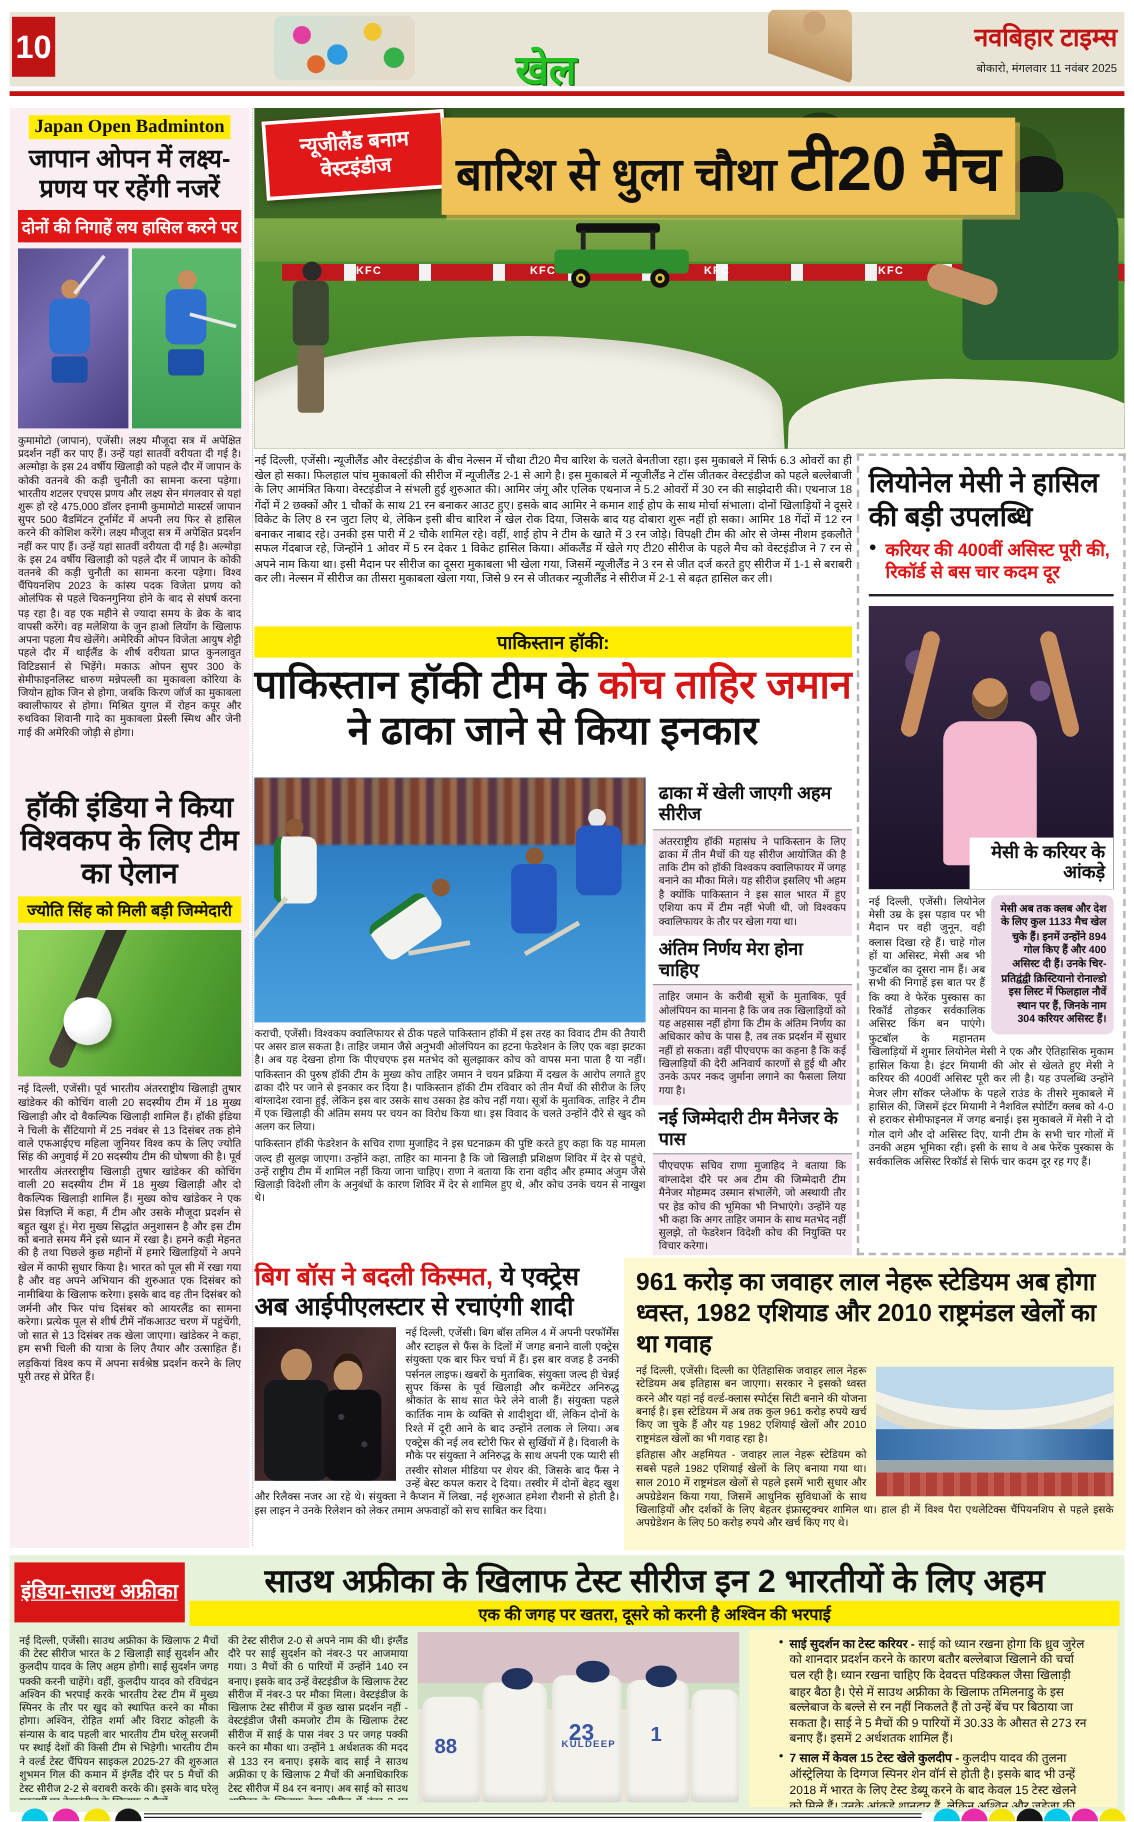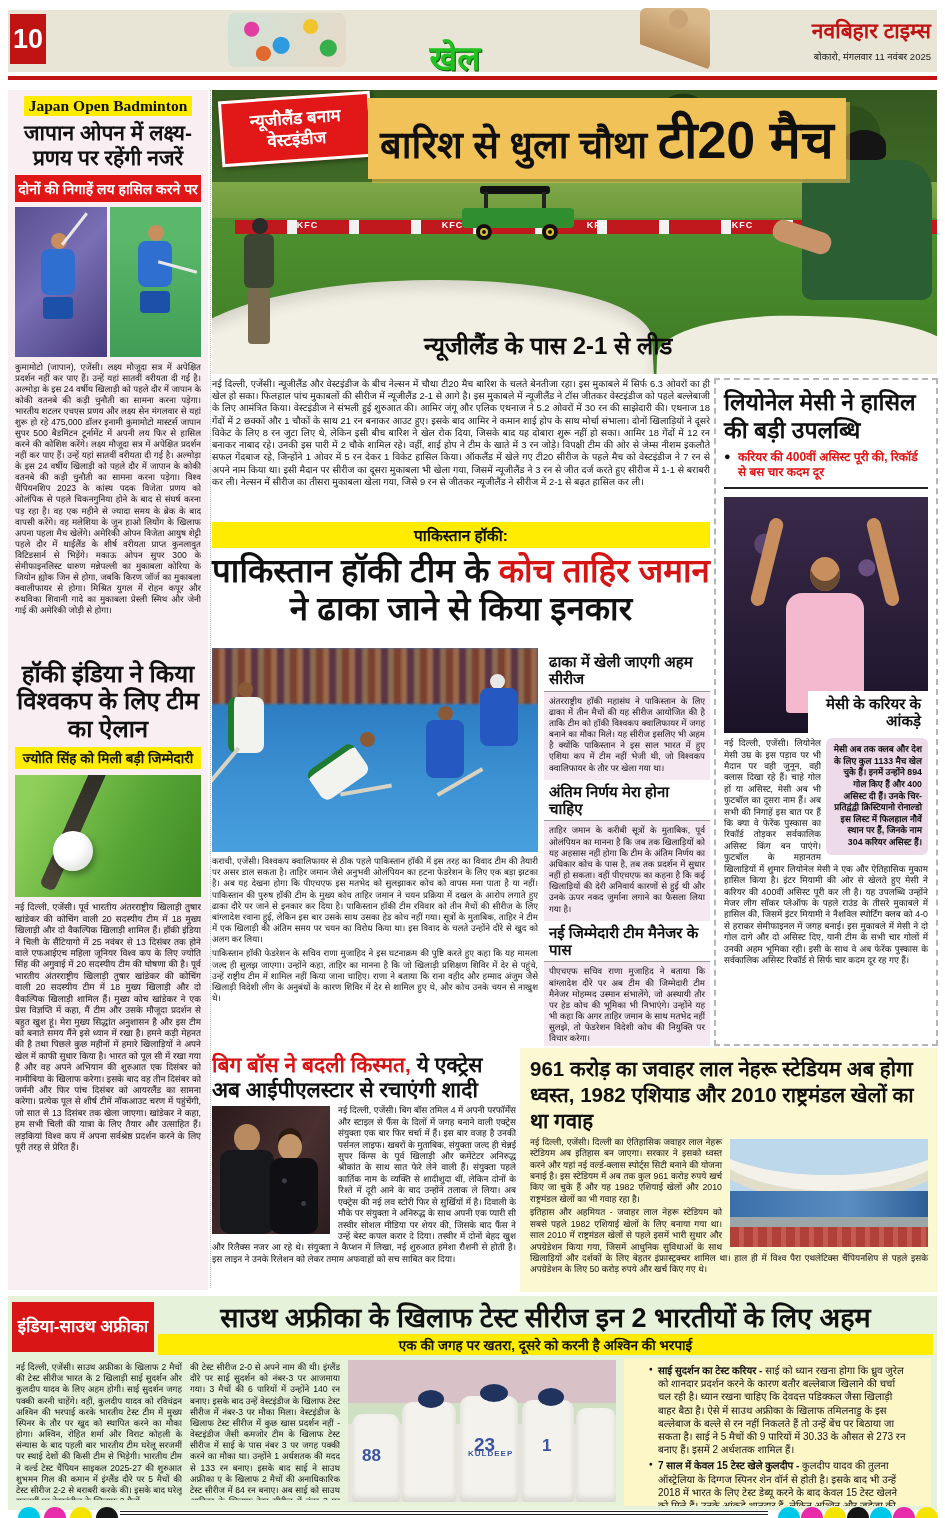--- a/index.html
+++ b/index.html
@@ -114,21 +114,21 @@
   .hp .shirtb{position:absolute;width:38px;height:58px;border-radius:8px;background:#2558c0;}
   .hp .stick{position:absolute;width:4px;height:52px;background:#d8d2c2;transform:rotate(40deg);}
   .pakbody{left:212px;top:856px;width:326px;height:186px;font-size:8.6px;line-height:1.3;overflow:hidden;}
   .pakbody p{margin:0 0 3px;}
   .paksb{left:544px;top:650px;width:166px;height:396px;background:#f6e8f0;overflow:hidden;}
   .paksb .st{background:#fff;font-weight:800;font-size:15px;line-height:1.12;padding:4px 5px 3px;border-bottom:1px solid #999;}
   .paksb .sb{font-size:8.6px;line-height:1.3;padding:4px 5px 6px;}
   
   .messibox{left:714px;top:378px;width:224px;height:668px;border:2px dashed #b5b5b5;background:#fff;padding:8px;overflow:hidden;}
   .mhead{font-size:23px;font-weight:800;line-height:1.22;}
-  .mbullet{margin-top:6px;color:#e01414;font-weight:800;font-size:12px;line-height:1.25;
+  .mbullet{margin-top:6px;color:#e01414;font-weight:800;font-size:15px;line-height:1.25;
      padding:0 0 7px 14px;border-bottom:2px solid #222;position:relative;}
   .mbullet::before{content:"●";color:#111;position:absolute;left:0;top:0;font-size:11px;}
   .mphoto{position:relative;margin-top:8px;height:236px;overflow:hidden;
      background:radial-gradient(circle at 20% 20%,#5a4470 0 10px,transparent 11px),
                 radial-gradient(circle at 70% 30%,#6a5080 0 8px,transparent 9px),
                 linear-gradient(#3a2a4a,#241a33 70%,#1a1226);}
   .messifig .torso{position:absolute;left:62px;top:96px;width:78px;height:120px;background:#f4b8cf;border-radius:16px 16px 4px 4px;}
   .messifig .head{position:absolute;left:86px;top:60px;width:30px;height:34px;border-radius:50%;background:#c98e5e;
      box-shadow:inset 0 -10px 0 #6a4a30;}
   .messifig .armL{position:absolute;left:36px;top:20px;width:14px;height:90px;background:#c98e5e;border-radius:8px;transform:rotate(14deg);}
@@ -158,21 +158,21 @@
      border-bottom:16px solid #f4f2e8;background:transparent;box-shadow:0 10px 0 #e2ddc8;}
   .stseatsB{position:absolute;left:0;top:52px;width:100%;height:26px;background:linear-gradient(90deg,#3a6ea8,#5a8ec2 60%,#2e5e96);}
   .sttrack{position:absolute;left:0;top:78px;width:100%;height:10px;background:#9aa6a8;}
   .stseatsR{position:absolute;left:0;top:88px;width:100%;height:20px;
      background:repeating-linear-gradient(90deg,#b04038 0 9px,#c25a50 9px 14px);}
   .stbody{font-size:8.8px;line-height:1.3;}
   .stbody p{margin:2px 0;}
   
   .indsa{left:8px;top:1296px;width:929px;height:214px;background:#e6f2da;}
   .saredbox{position:absolute;left:4px;top:6px;width:142px;height:50px;background:#d91515;color:#fff;
-     font-weight:800;font-size:17px;line-height:1.3;display:flex;align-items:center;justify-content:center;text-align:center;padding:2px;}
+     font-weight:800;font-size:17px;line-height:1.3;display:flex;align-items:center;justify-content:center;text-align:center;padding:2px;text-decoration:underline;}
   .sahead{position:absolute;left:150px;top:2px;width:775px;font-size:27px;font-weight:800;text-align:center;}
   .sastrap{position:absolute;left:150px;top:38px;width:775px;height:21px;background:#ffec00;
      font-weight:800;font-size:13.5px;display:flex;align-items:center;justify-content:center;}
   .sacol{position:absolute;top:66px;font-size:8.6px;line-height:1.3;height:138px;overflow:hidden;}
   .sacol1{left:8px;width:166px;}
   .sacol2{left:182px;width:150px;}
   .saphoto{position:absolute;left:340px;top:64px;width:268px;height:142px;overflow:hidden;
      background:linear-gradient(#d8c2c8 0 30%,#cfe0c4 30% 45%,#e8e4da 45%);}
   .huddle{position:absolute;left:0;top:28px;width:100%;height:114px;}
   .pl{position:absolute;background:#f4f2ec;border-radius:10px 10px 4px 4px;box-shadow:inset 0 -4px 6px rgba(0,0,0,.12);}
@@ -272,21 +272,20 @@
     </div>
     <div class="staff2">
       <div class="cap"></div>
       <div class="torso"></div>
       <div class="arm"></div>
     </div>
     <div class="kickerbox">न्यूजीलैंड बनाम वेस्टइंडीज</div>
     <div class="mainhead">
       <span class="a">बारिश से धुला चौथा </span><span class="b">टी20 मैच</span>
     </div>
-    <div class="mainsub">न्यूजीलैंड के पास 2-1 से लीड</div>
   </div>
 
   <div class="abs t20body just">नई दिल्ली, एजेंसी। न्यूजीलैंड और वेस्टइंडीज के बीच नेल्सन में चौथा टी20 मैच बारिश के चलते बेनतीजा रहा। इस मुकाबले में सिर्फ 6.3 ओवरों का ही खेल हो सका। फिलहाल पांच मुकाबलों की सीरीज में न्यूजीलैंड 2-1 से आगे है। इस मुकाबले में न्यूजीलैंड ने टॉस जीतकर वेस्टइंडीज को पहले बल्लेबाजी के लिए आमंत्रित किया। वेस्टइंडीज ने संभली हुई शुरुआत की। आमिर जंगू और एलिक एथनाज ने 5.2 ओवरों में 30 रन की साझेदारी की। एथनाज 18 गेंदों में 2 छक्कों और 1 चौकों के साथ 21 रन बनाकर आउट हुए। इसके बाद आमिर ने कमान शाई होप के साथ मोर्चा संभाला। दोनों खिलाड़ियों ने दूसरे विकेट के लिए 8 रन जुटा लिए थे, लेकिन इसी बीच बारिश ने खेल रोक दिया, जिसके बाद यह दोबारा शुरू नहीं हो सका। आमिर 18 गेंदों में 12 रन बनाकर नाबाद रहे। उनकी इस पारी में 2 चौके शामिल रहे। वहीं, शाई होप ने टीम के खाते में 3 रन जोड़े। विपक्षी टीम की ओर से जेम्स नीशम इकलौते सफल गेंदबाज रहे, जिन्होंने 1 ओवर में 5 रन देकर 1 विकेट हासिल किया। ऑकलैंड में खेले गए टी20 सीरीज के पहले मैच को वेस्टइंडीज ने 7 रन से अपने नाम किया था। इसी मैदान पर सीरीज का दूसरा मुकाबला भी खेला गया, जिसमें न्यूजीलैंड ने 3 रन से जीत दर्ज करते हुए सीरीज में 1-1 से बराबरी कर ली। नेल्सन में सीरीज का तीसरा मुकाबला खेला गया, जिसे 9 रन से जीतकर न्यूजीलैंड ने सीरीज में 2-1 से बढ़त हासिल कर ली।</div>
 
   <div class="abs pakkick">पाकिस्तान हॉकी:</div>
   <div class="abs pakhead">
     <span>पाकिस्तान हॉकी टीम के </span><span class="red">कोच ताहिर जमान</span><span> ने ढाका जाने से किया इनकार</span>
   </div>
   <div class="abs pakphoto">
     <div class="crowdband"></div>

